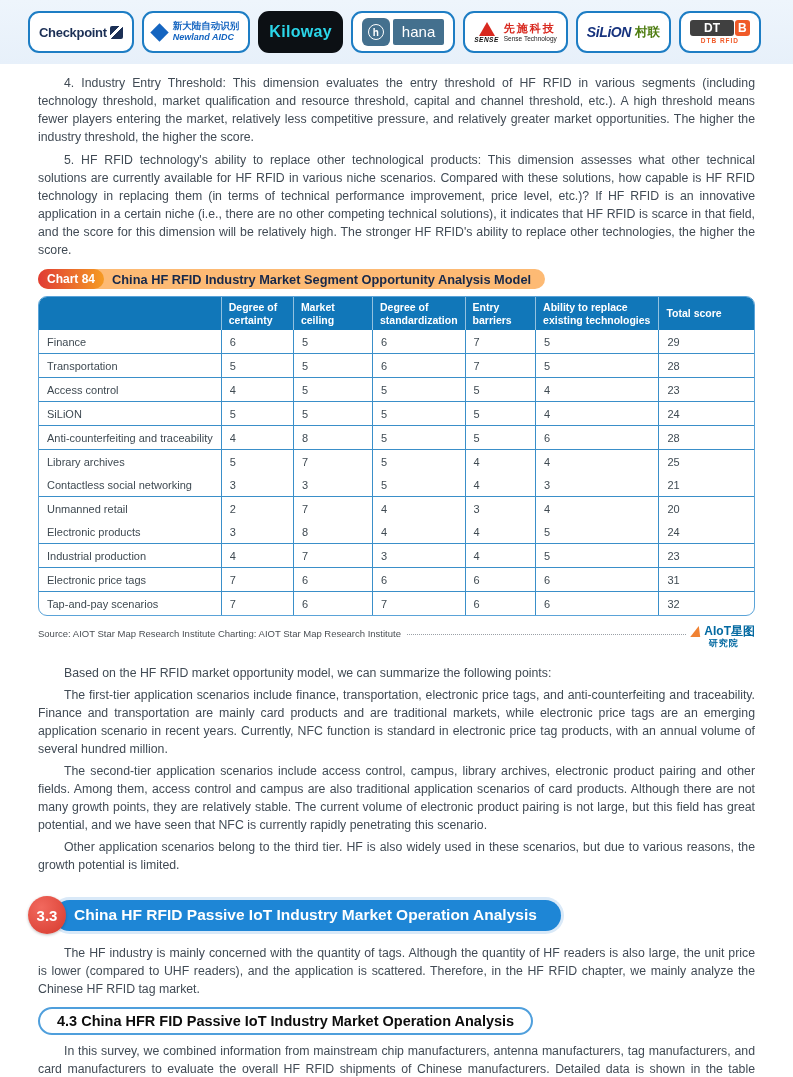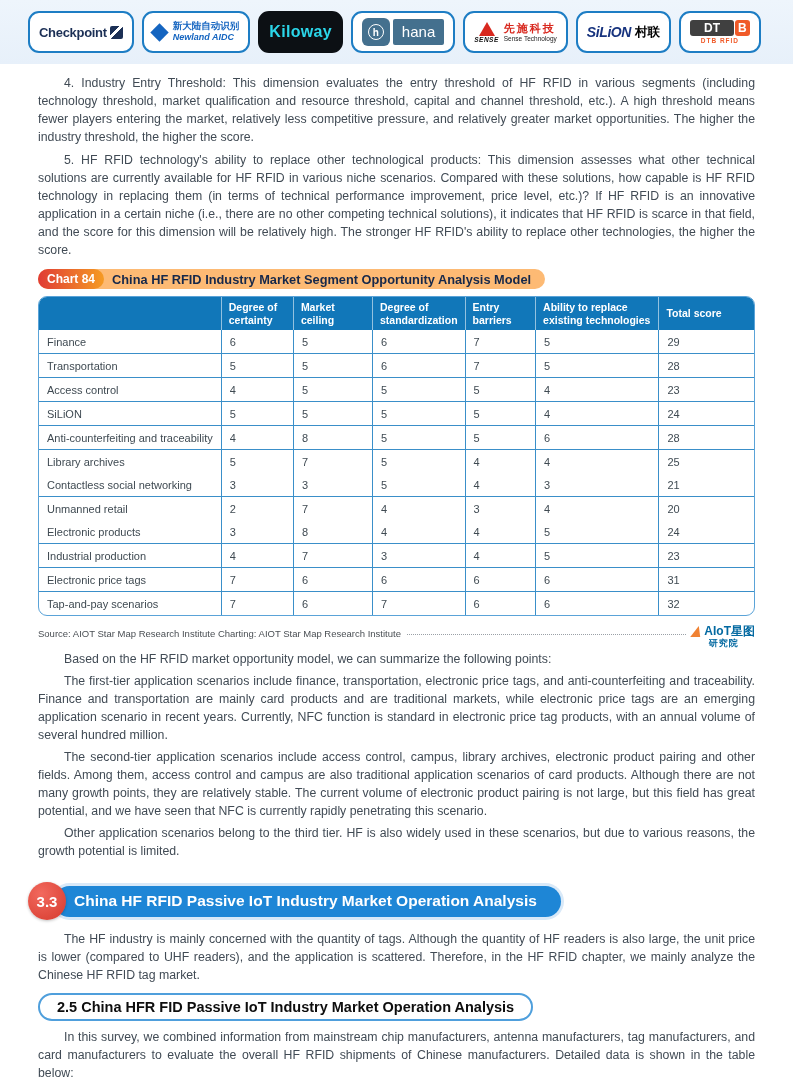--- a/index.html
+++ b/index.html
@@ -29,34 +29,34 @@
   .hana-txt { background:#44708e; color:#fff; font-size:15px; padding:4px 9px 5px 9px;
               margin-left:3px; border-radius:2px; }
   .sense-left { display:flex; flex-direction:column; align-items:center; margin-right:5px; }
   .sense-tri { width:0; height:0; border-left:8px solid transparent; border-right:8px solid transparent;
                border-bottom:14px solid #d8281e; }
   .sense-brand { color:#111; font-weight:bold; font-style:italic; font-size:6.5px; letter-spacing:0.5px; }
   .sense-right { display:flex; flex-direction:column; line-height:1.2; }
   .sense-cn { color:#d8281e; font-weight:bold; font-size:11px; letter-spacing:2px; }
   .sense-en { color:#222; font-size:6.5px; }
   .sil-brand { color:#17337e; font-weight:900; font-style:italic; font-size:14px; letter-spacing:-0.4px; }
-  .sil-cn { color:#000000; font-weight:bold; font-size:12.5px; margin-left:4px; }
+  .sil-cn { color:#4d7c0f; font-weight:bold; font-size:12.5px; margin-left:4px; }
   .dtb-col { display:flex; flex-direction:column; align-items:center; line-height:1; }
   .dtb-blocks { display:flex; }
   .dtb-g { background:#404040; color:#fff; font-weight:bold; font-size:12px; padding:2px 14px; border-radius:3px; }
   .dtb-o { background:#f05a28; color:#fff; font-weight:bold; font-size:12px; padding:2px 3px; border-radius:3px; margin-left:1px; }
   .dtb-sub { color:#f05a28; font-weight:bold; font-size:6.5px; letter-spacing:1px; margin-top:2px; }
 
   
   .content { padding:0 38px; }
   p.body { margin:0; text-indent:26px; font-size:12.3px; line-height:18px; color:#414b55;
            text-align:justify; }
   p.p4 { margin-top:10px; }
   p.p5 { margin-top:5px; }
-  p.lead { margin-top:2px; }
+  p.lead { margin-top:16px; }
   p.tier { margin-top:4px; }
   p.hfp { margin-top:10px; }
   p.survey { margin-top:7px; }
 
   
   .chart-row { margin-top:10px; display:flex; }
   .chart-strip { display:inline-flex; align-items:center; background:#fdba74; border-radius:11px; padding-right:14px; }
   .chart-badge { background:linear-gradient(90deg,#e03c36,#f59b23); border-radius:10px; color:#fff;
                  font-weight:bold; font-size:12px; padding:3px 9px; }
   .chart-title { color:#16284a; font-weight:bold; font-size:12.8px; margin-left:8px; }
@@ -320,21 +320,21 @@
     <p class="body tier">Other application scenarios belong to the third tier. HF is also widely used in these scenarios, but due to various reasons, the growth potential is limited.</p>
 
     <div class="sec-head">
       <span class="sec-circle">3.3</span>
       <span class="sec-pill">China HF RFID Passive IoT Industry Market Operation Analysis</span>
     </div>
 
     <p class="body hfp">The HF industry is mainly concerned with the quantity of tags. Although the quantity of HF readers is also large, the unit price is lower (compared to UHF readers), and the application is scattered. Therefore, in the HF RFID chapter, we mainly analyze the Chinese HF RFID tag market.</p>
 
     <div class="sub-row">
-      <span class="sub-head">2.5 China HFR FID Passive IoT Industry Market Operation Analysis</span>
+      <span class="sub-head">4.3 China HFR FID Passive IoT Industry Market Operation Analysis</span>
     </div>
 
     <p class="body survey">In this survey, we combined information from mainstream chip manufacturers, antenna manufacturers, tag manufacturers, and card manufacturers to evaluate the overall HF RFID shipments of Chinese manufacturers. Detailed data is shown in the table below:</p>
   </div>
 
   <div class="footer">
     <span class="pg">80</span>
     <span class="fsep">|</span>
     <span class="ftext">IOTE 2026 SHENZHEN 26-28 AUG ｜Exhibition Contact：Mr Chen 86 18676385933</span>
   </div>

